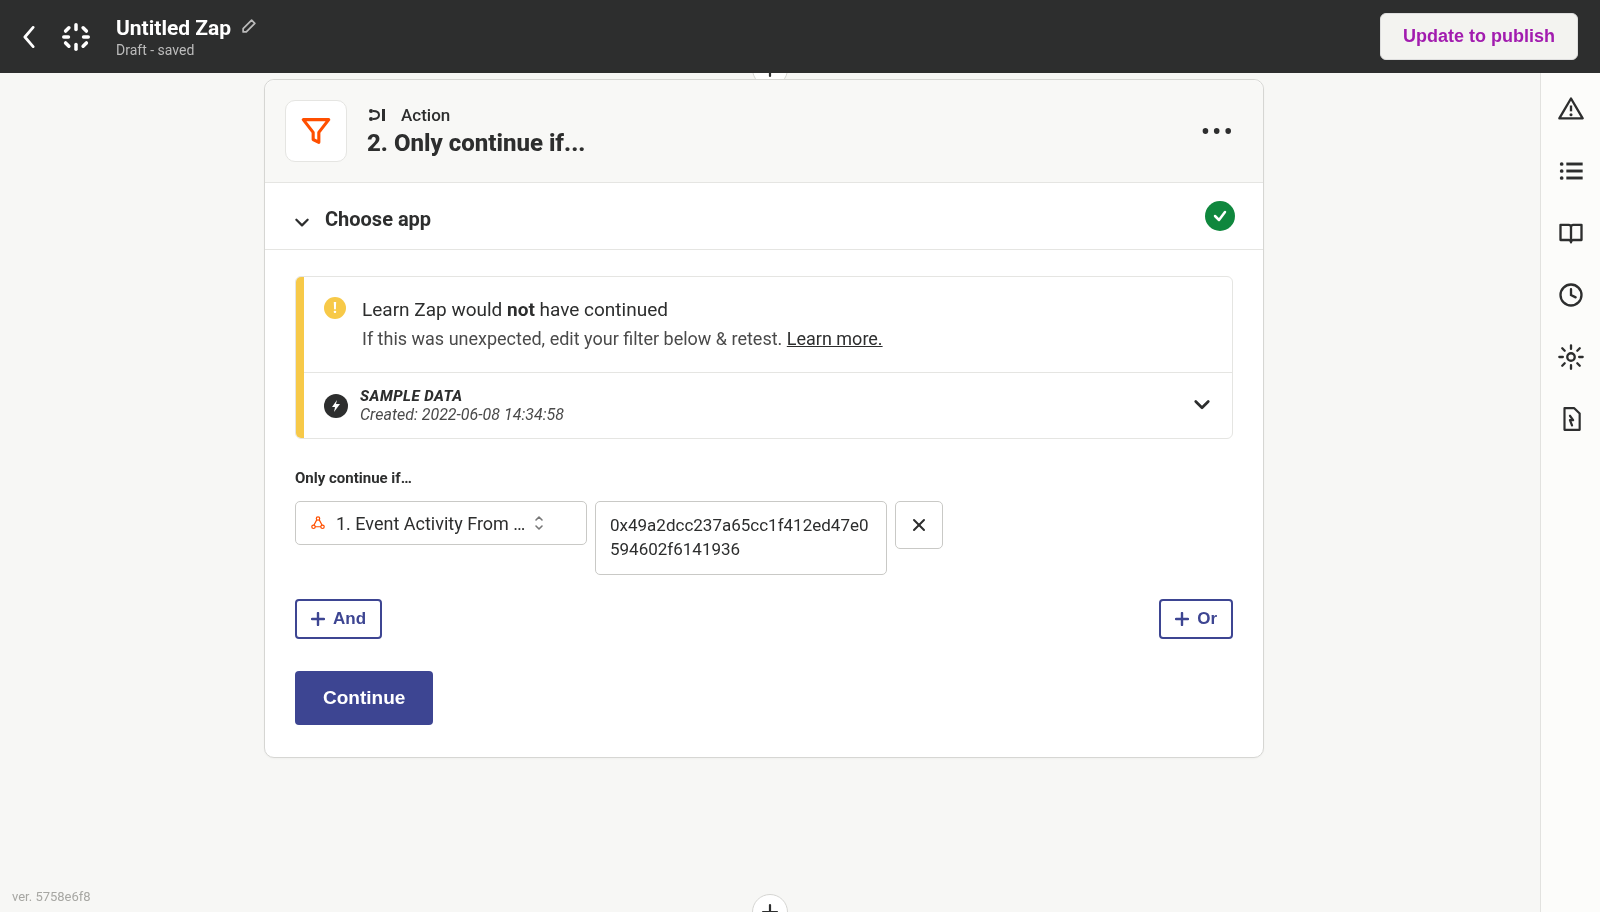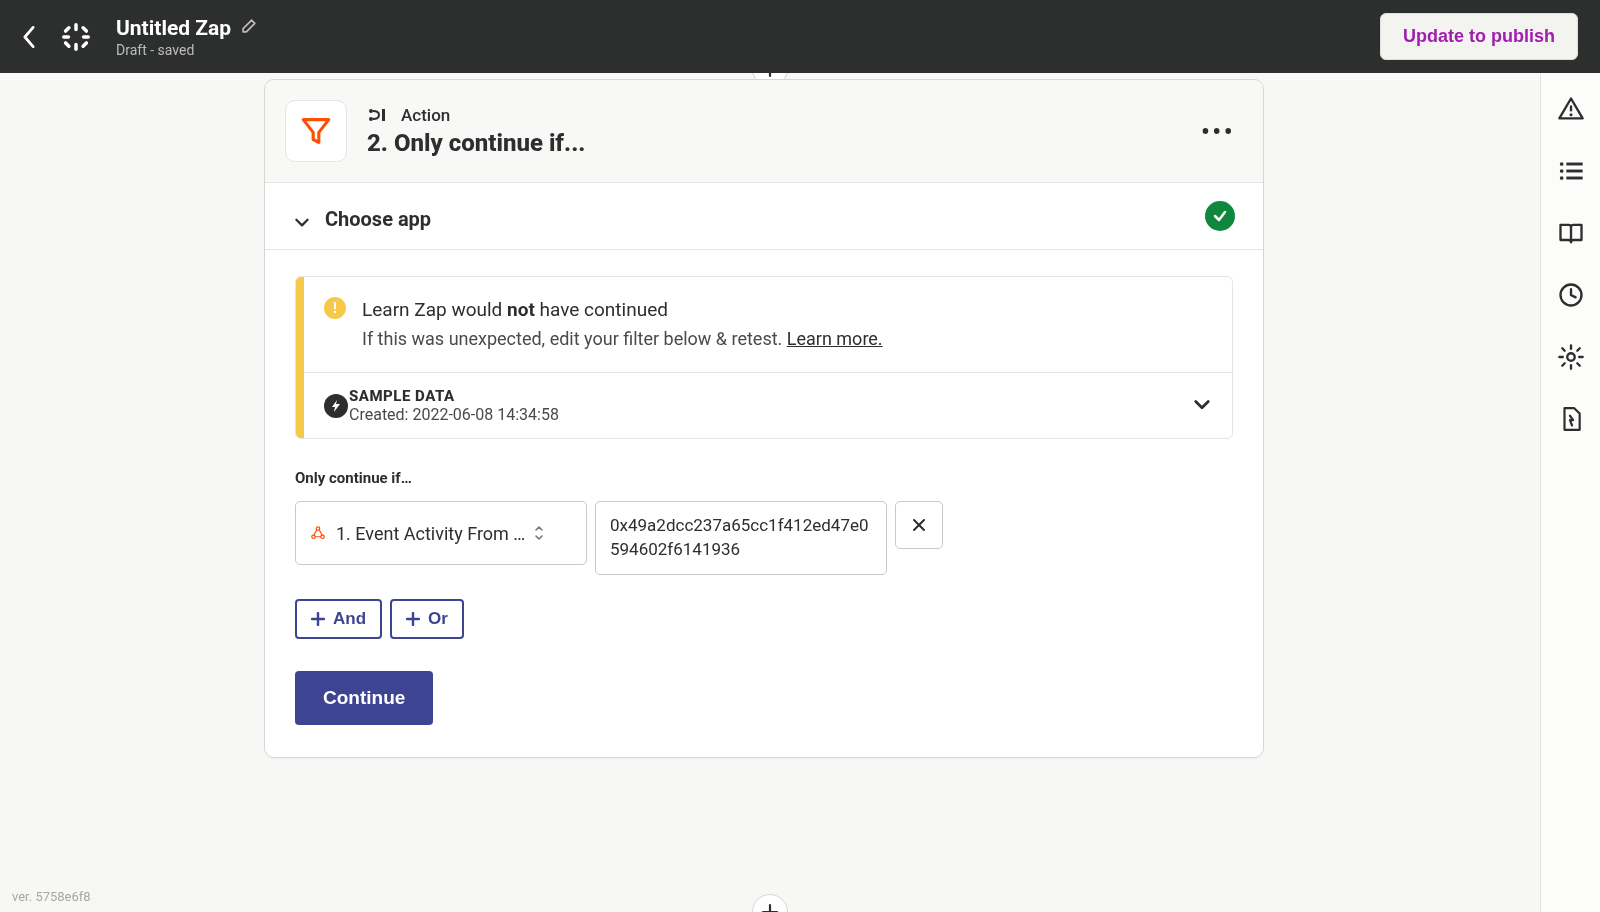--- a/index.html
+++ b/index.html
@@ -49,40 +49,40 @@
 
 .notice { border: 1px solid #e5e5e2; border-radius: 6px; overflow: hidden; display: flex; }
 .notice-stripe { width: 8px; background: #f7c948; }
 .notice-content { flex: 1; }
 .notice-top { display: flex; align-items: flex-start; gap: 16px; padding: 18px 20px; border-bottom: 1px solid #e5e5e2; }
 .warn-dot { width: 22px; height: 22px; border-radius: 50%; background: #f7c948; color: #fff; display: flex; align-items: center; justify-content: center; font-size: 14px; font-weight: 800; flex-shrink: 0; margin-top: 2px; }
 .notice-text { font-size: 19px; line-height: 1.6; }
 .notice-text .bold { font-weight: 700; }
 .notice-text .sub { font-size: 18px; color: #4a4a4a; }
 .notice-text a { color: #2d2e2e; text-decoration: underline; cursor: pointer; }
-.notice-bottom { display: flex; align-items: center; gap: 1px; padding: 14px 20px; }
+.notice-bottom { display: flex; align-items: center; gap: 12px; padding: 14px 20px; font-style: italic; }
 .bolt { width: 24px; height: 24px; border-radius: 50%; background: #2d2e2e; color: #fff; display: flex; align-items: center; justify-content: center; font-size: 13px; flex-shrink: 0; }
 .sample-title { font-size: 15px; font-weight: 800; letter-spacing: 0.5px; }
 .sample-sub { font-size: 16px; color: #4a4a4a; }
 .expand { margin-left: auto; cursor: pointer; }
 
 
 .form-label { font-size: 15px; font-weight: 700; margin-top: 30px; margin-bottom: 14px; }
 .rule-row { display: flex; gap: 8px; align-items: flex-start; }
-.select-like { border: 1px solid #c9c9c6; border-radius: 5px; background: #fff; display: flex; align-items: center; padding: 0 12px; height: 64px; font-size: 18px; cursor: pointer; position: relative; }
+.select-like { border: 1px solid #c9c9c6; border-radius: 5px; background: #fff; display: flex; align-items: center; padding: 0 12px; height: 44px; font-size: 18px; cursor: pointer; position: relative; }
 .select-like .txt { flex: 1; white-space: nowrap; overflow: hidden; text-overflow: ellipsis; }
 .sort-icon { color: #666; margin-left: 8px; display: flex; flex-direction: column; align-items: center; }
 .field-select { width: 292px; }
 .field-select .pill { display: flex; align-items: center; gap: 8px; }
 .pill-icon { width: 20px; height: 20px; display: flex; align-items: center; justify-content: center; }
 .cond-select { width: 292px; }
 .value-input { width: 292px; border: 1px solid #c9c9c6; border-radius: 5px; background: #fff; padding: 12px 14px; font-size: 17px; line-height: 1.4; word-break: break-all; }
 .remove-btn { width: 48px; height: 48px; border: 1px solid #c9c9c6; border-radius: 5px; background: #fff; display: flex; align-items: center; justify-content: center; font-size: 20px; cursor: pointer; }
 
-.logic-row { display: flex; gap: 8px; margin-top: 24px; }
+.logic-row { display: flex; gap: 20px; margin-top: 24px; justify-content: space-between; }
 .logic-btn { border: 2px solid #3d4592; color: #3d4592; background: #fff; border-radius: 4px; padding: 8px 14px; font-size: 17px; font-weight: 600; display: flex; align-items: center; gap: 8px; cursor: pointer; }
 
 .continue-btn { background: #3d4592; color: #fff; border: none; border-radius: 4px; padding: 16px 28px; font-size: 19px; font-weight: 700; margin-top: 32px; cursor: pointer; }
 
 
 .ver { position: absolute; bottom: 8px; left: 12px; font-size: 13px; color: #a7a7a3; z-index: 5; }
 </style>
 </head>
 <body>
 

